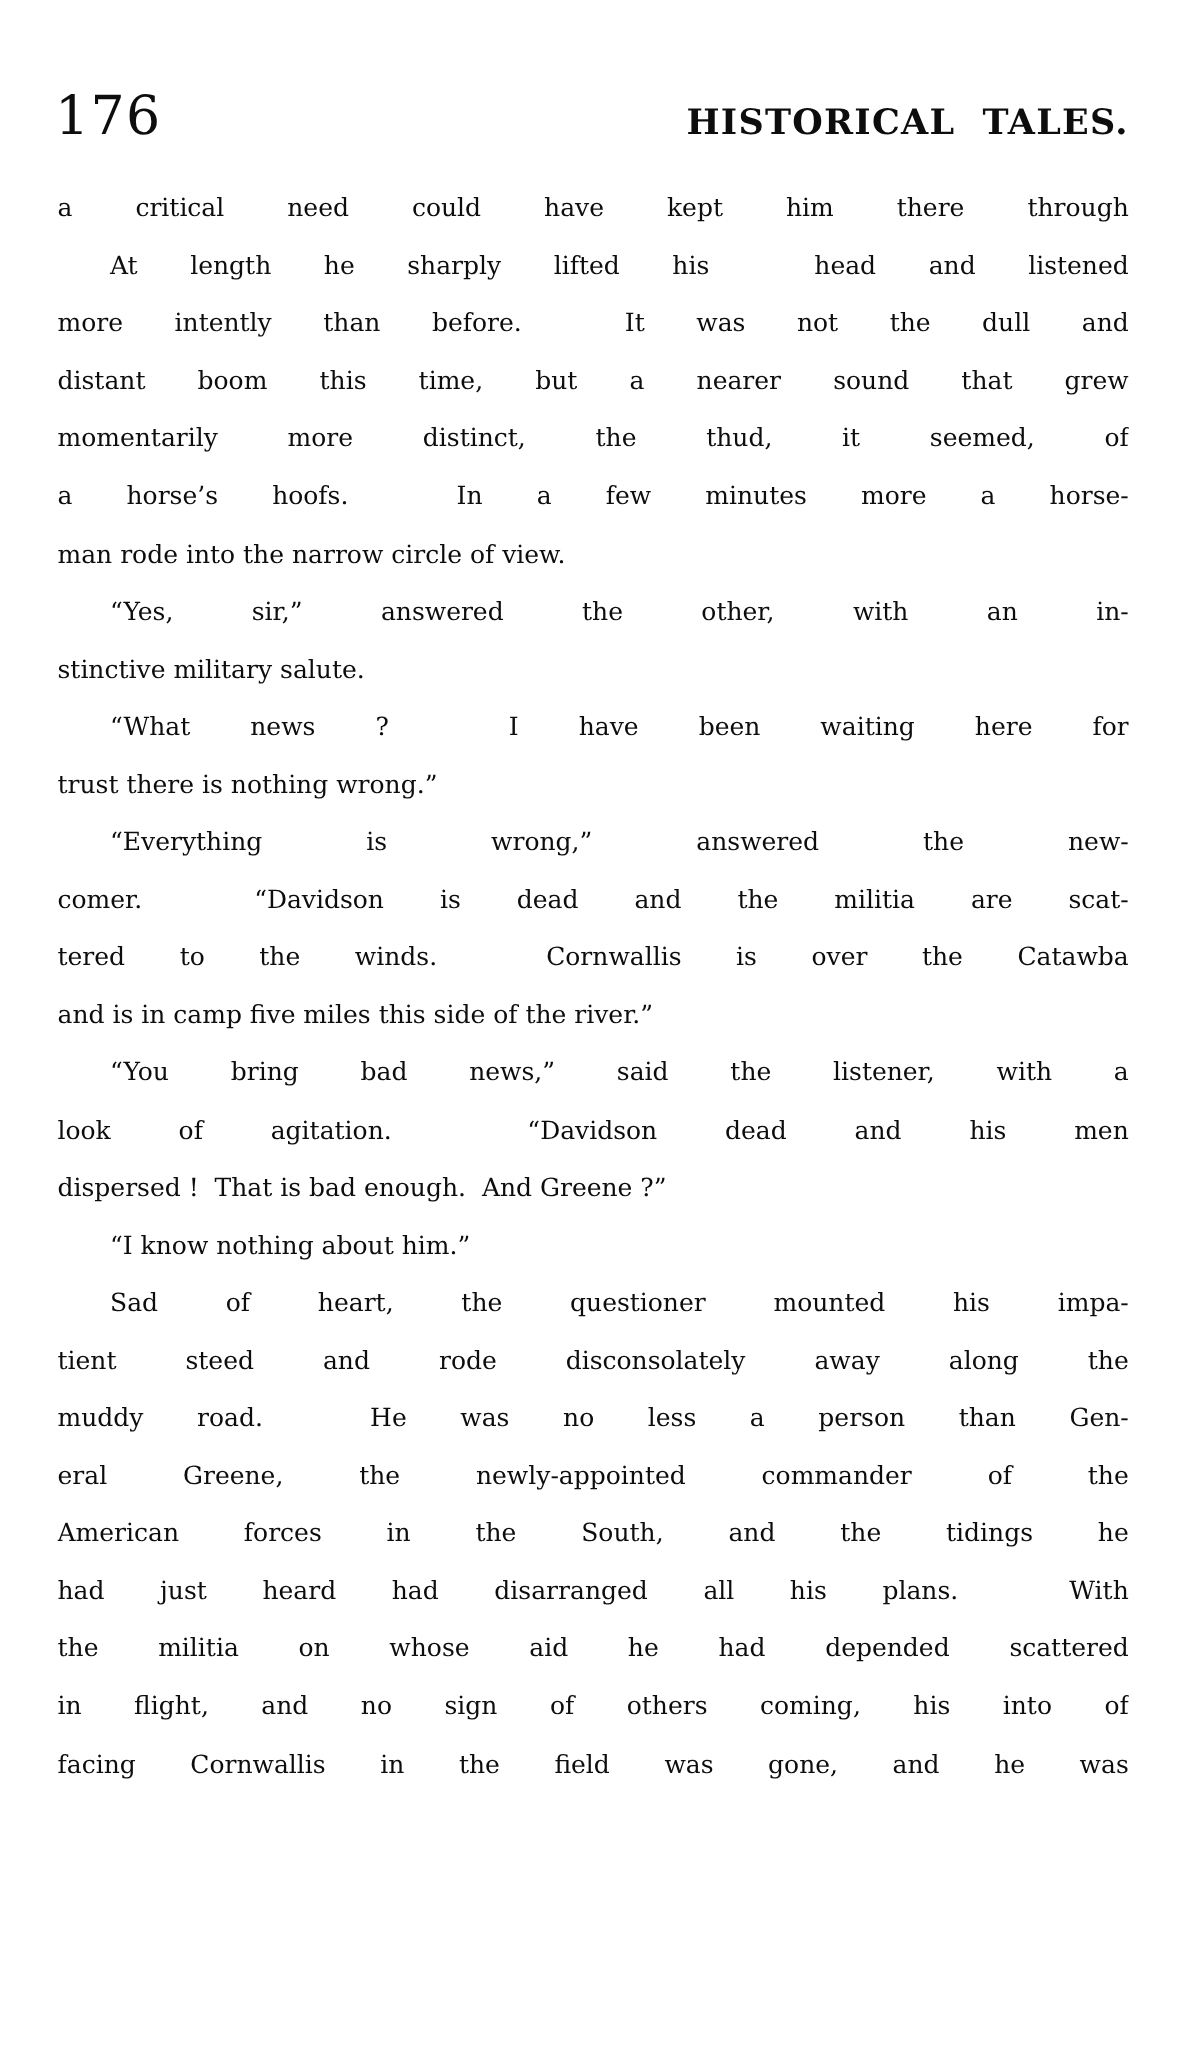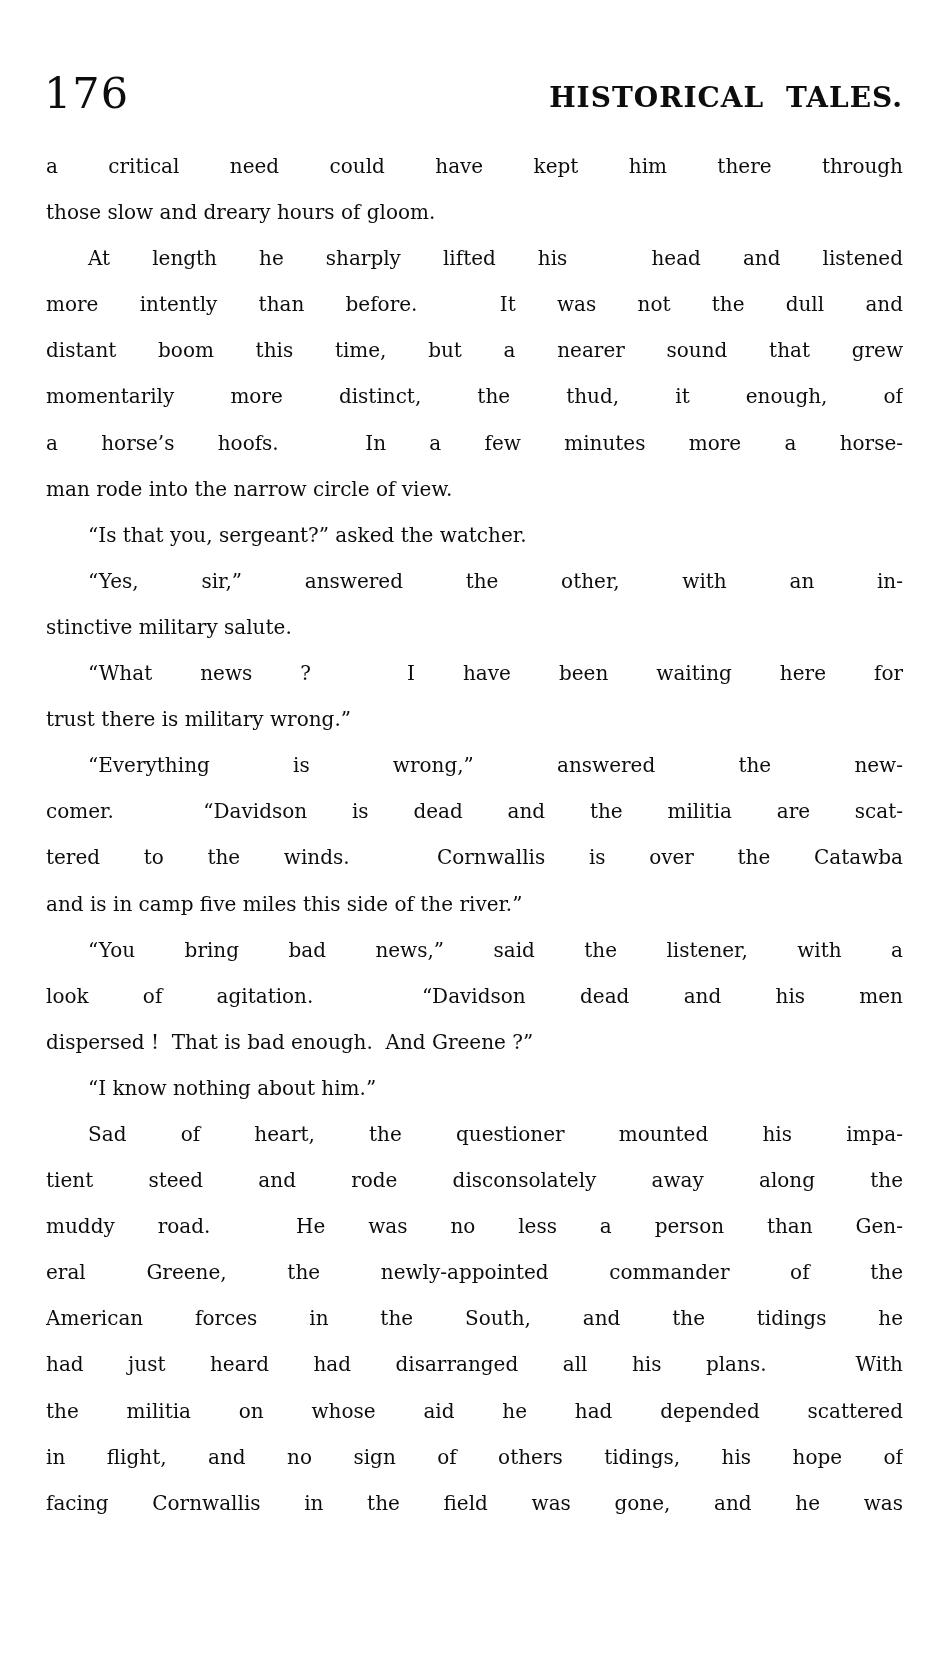--- a/index.html
+++ b/index.html
@@ -67,43 +67,41 @@
   }
 </style>
 </head>
 <body>
 
 <div class="book-page">
   <div class="page-number">176</div>
   <div class="running-header">HISTORICAL TALES.</div>
   <div class="text-block">
       <div class="line">a critical need could have kept him there through</div>
-      <div class="line last">those slow and dreary hours of gloom.</div>
       <div class="line indent">At length he sharply lifted his  head and listened</div>
       <div class="line">more intently than before.  It was not the dull and</div>
       <div class="line">distant boom this time, but a nearer sound that grew</div>
-      <div class="line">momentarily more distinct, the thud, it enough, of</div>
+      <div class="line">momentarily more distinct, the thud, it seemed, of</div>
       <div class="line">a horse’s hoofs.  In a few minutes more a horse-</div>
       <div class="line last">man rode into the narrow circle of view.</div>
-      <div class="line indent last">“Is that you, sergeant?” asked the watcher.</div>
       <div class="line indent">“Yes, sir,” answered the other, with an in-</div>
       <div class="line last">stinctive military salute.</div>
       <div class="line indent">“What news ?  I have been waiting here for</div>
-      <div class="line last">trust there is military wrong.”</div>
+      <div class="line last">trust there is nothing wrong.”</div>
       <div class="line indent">“Everything is wrong,” answered the new-</div>
       <div class="line">comer.  “Davidson is dead and the militia are scat-</div>
       <div class="line">tered to the winds.  Cornwallis is over the Catawba</div>
       <div class="line last">and is in camp five miles this side of the river.”</div>
       <div class="line indent">“You bring bad news,” said the listener, with a</div>
       <div class="line">look of agitation.  “Davidson dead and his men</div>
       <div class="line last">dispersed !  That is bad enough.  And Greene ?”</div>
       <div class="line indent last">“I know nothing about him.”</div>
       <div class="line indent">Sad of heart, the questioner mounted his impa-</div>
       <div class="line">tient steed and rode disconsolately away along the</div>
       <div class="line">muddy road.  He was no less a person than Gen-</div>
       <div class="line">eral Greene, the newly-appointed commander of the</div>
       <div class="line">American forces in the South, and the tidings he</div>
       <div class="line">had just heard had disarranged all his plans.  With</div>
       <div class="line">the militia on whose aid he had depended scattered</div>
-      <div class="line">in flight, and no sign of others tidings, his hope of</div>
+      <div class="line">in flight, and no sign of others coming, his into of</div>
       <div class="line">facing Cornwallis in the field was gone, and he was</div>
     </div>
 </div>
 
 </body></html>

